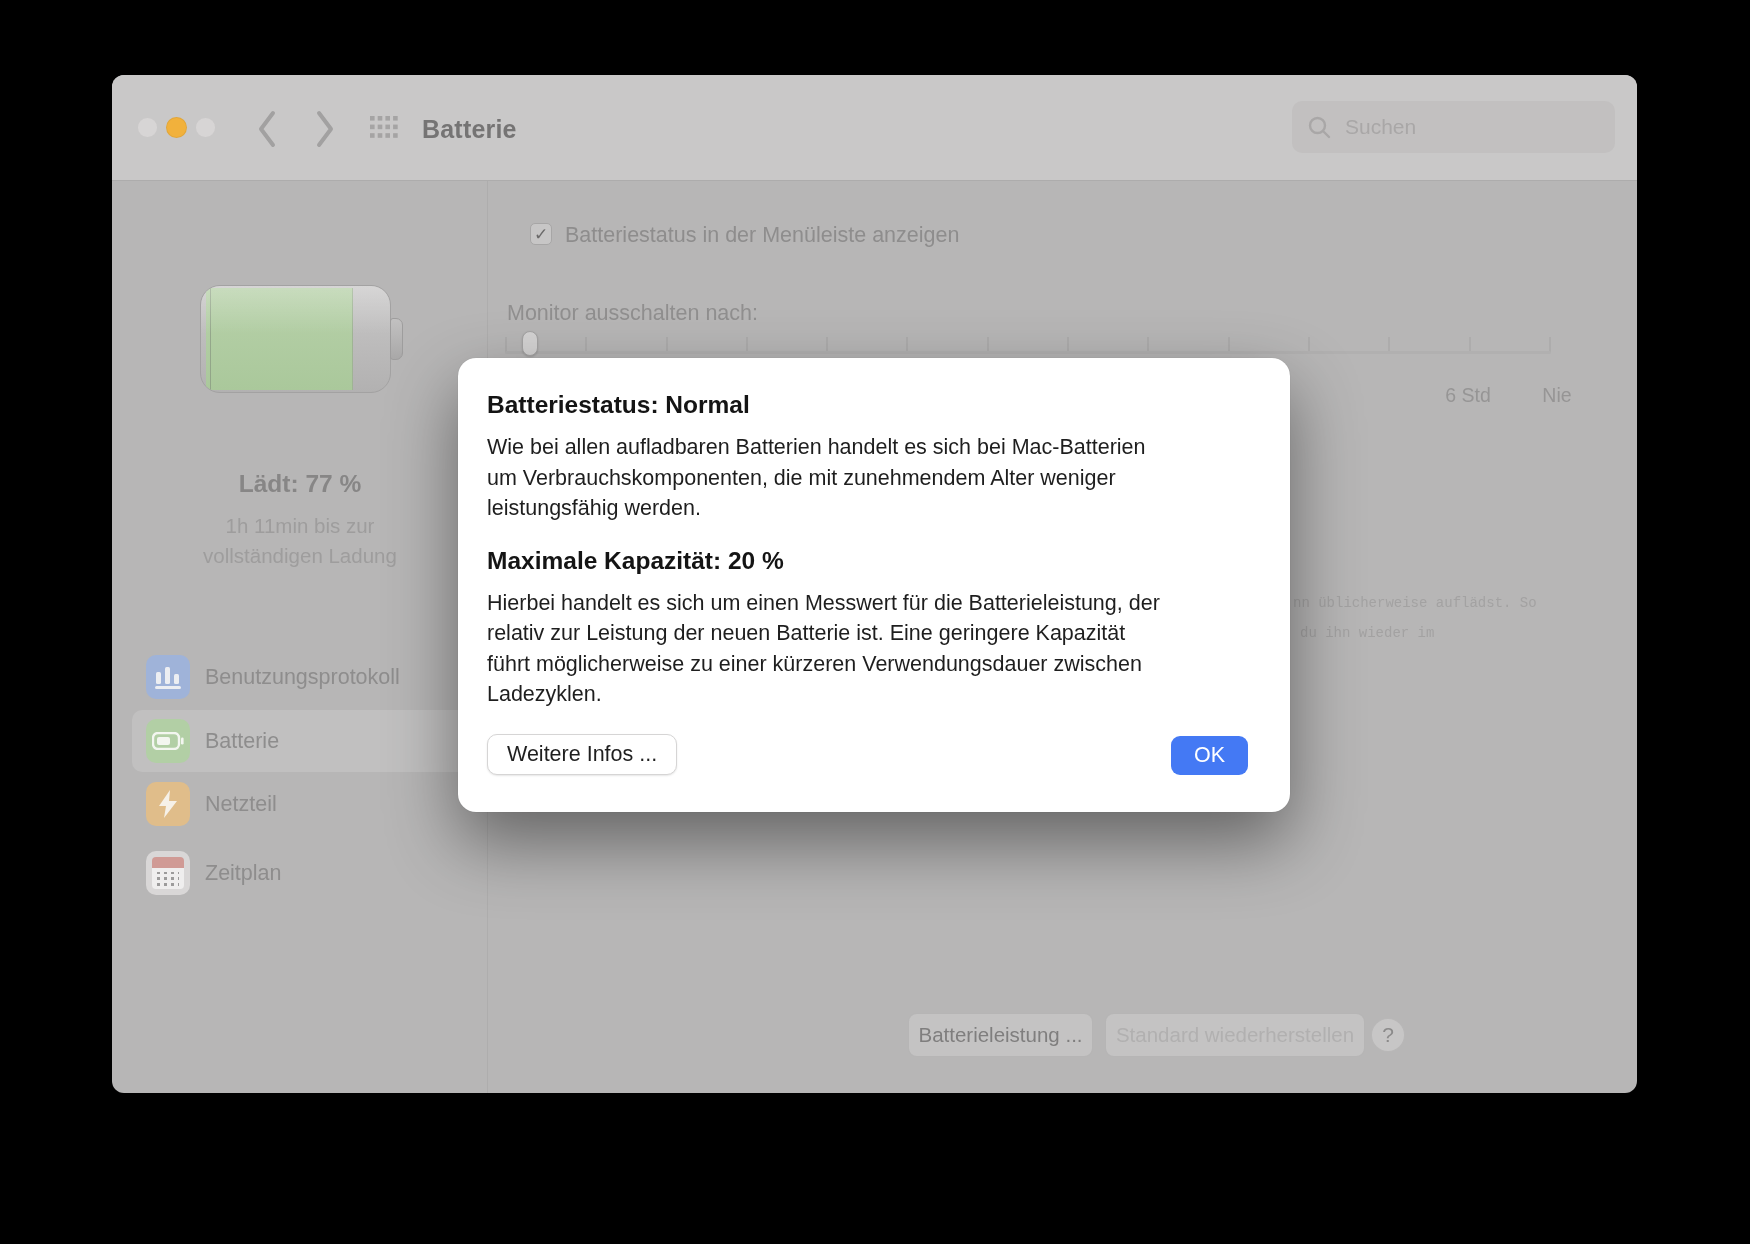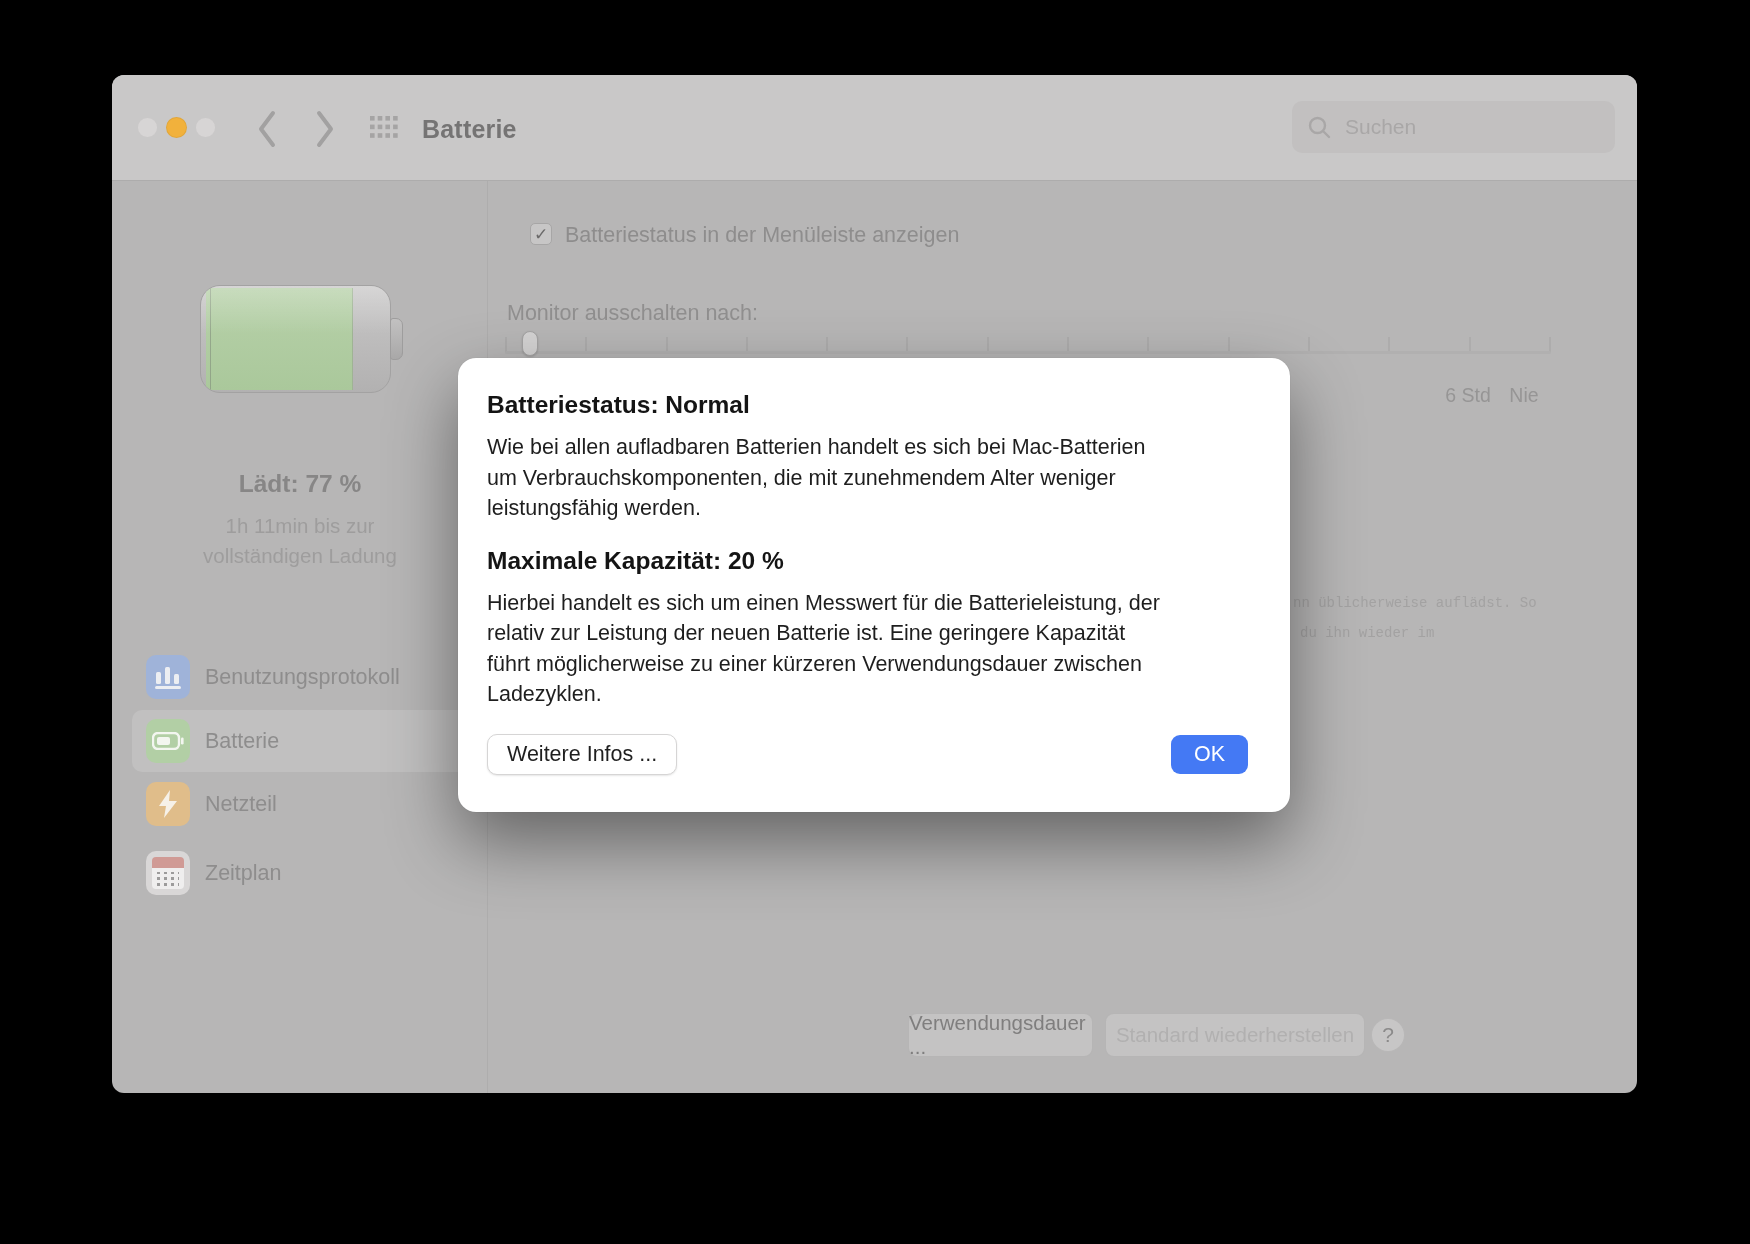--- a/index.html
+++ b/index.html
@@ -109,21 +109,21 @@
     position:absolute;left:16px;top:156px;width:1048px;height:16px;
     background:repeating-linear-gradient(to right,#adacac 0,#adacac 2px,transparent 2px,transparent 80.3px);
   }
   .slider-thumb{
     position:absolute;left:33px;top:150px;width:16px;height:25px;border-radius:8px;
     background:#d4d3d3;border:1px solid #a5a4a4;box-sizing:border-box;
     box-shadow:0 1px 2px rgba(0,0,0,0.15);
   }
   .slider-label{position:absolute;top:203px;width:90px;text-align:center;font-size:19.5px;color:#969595;}
   .lbl-3std{left:934px;}
-  .lbl-nie{left:990px;}
+  .lbl-nie{left:1023px;}
   .occluded-line{position:absolute;font-size:14px;color:#a3a2a2;white-space:nowrap;font-family:Liberation Mono, monospace;}
   .occ1{left:804px;top:414px;}
   .occ2{left:811px;top:444px;}
   
   .foot-btn{
     position:absolute;top:832px;height:44px;border-radius:9px;border:1px solid rgba(0,0,0,0.07);
     background:#c4c3c3;box-sizing:border-box;display:flex;align-items:center;justify-content:center;
     font-size:20.5px;cursor:default;
   }
   .btn-health{left:796px;width:185px;color:#7f7e7e;}
@@ -135,21 +135,21 @@
   }
   
   .dialog{
     position:absolute;left:458px;top:358px;width:832px;height:454px;border-radius:18px;
     background:#ffffff;box-shadow:0 30px 70px rgba(0,0,0,0.45),0 0 1px rgba(0,0,0,0.2);
     box-sizing:border-box;padding:33px 55px 0 29px;
   }
   .dlg-title{font-size:24.5px;font-weight:700;color:#141414;margin:0 0 13px 0;}
   .dlg-body{font-size:21.5px;line-height:30.5px;color:#1e1e1e;margin:0 0 23px 0;white-space:pre-line;}
   .dlg-body.last{margin-bottom:0;}
-  .dlg-buttons{position:absolute;left:29px;right:42px;bottom:37px;display:flex;justify-content:space-between;align-items:center;}
+  .dlg-buttons{position:absolute;left:29px;right:42px;bottom:37px;display:flex;justify-content:space-between;align-items:flex-end;}
   .btn-more{
     height:41px;padding:0 19px;border-radius:10px;background:#fff;border:1px solid #d6d5d5;
     box-shadow:0 1px 2px rgba(0,0,0,0.10);display:flex;align-items:center;
     font-size:21.5px;color:#1f1f1f;cursor:default;box-sizing:border-box;
   }
   .btn-ok{
     width:77px;height:39px;border-radius:9px;background:var(--accent_blue,#4479F4);
     display:flex;align-items:center;justify-content:center;
     font-size:21.5px;color:#ffffff;cursor:default;
   }
@@ -273,21 +273,21 @@
       <div class="slider-ticks"></div>
       <div class="slider-track"></div>
       <div class="slider-thumb"></div>
       <div class="slider-label lbl-3std">6 Std</div>
       <div class="slider-label lbl-nie">Nie</div>
 
       <div class="occluded-line occ1">nn üblicherweise auflädst. So</div>
       <div class="occluded-line occ2">du ihn wieder im</div>
     </div>
 
-    <div class="foot-btn btn-health">Verwendungsdauer ...</div>
+    <div class="foot-btn btn-health">Batterieleistung ...</div>
     <div class="foot-btn btn-restore">Standard wiederherstellen</div>
     <div class="btn-help">?</div>
   </div>
 </div>
 
 <div class="dialog">
   <h1 class="dlg-title">Batteriestatus: Normal</h1>
   <p class="dlg-body">Wie bei allen aufladbaren Batterien handelt es sich bei Mac-Batterien
 um Verbrauchskomponenten, die mit zunehmendem Alter weniger
 leistungsfähig werden.</p>

